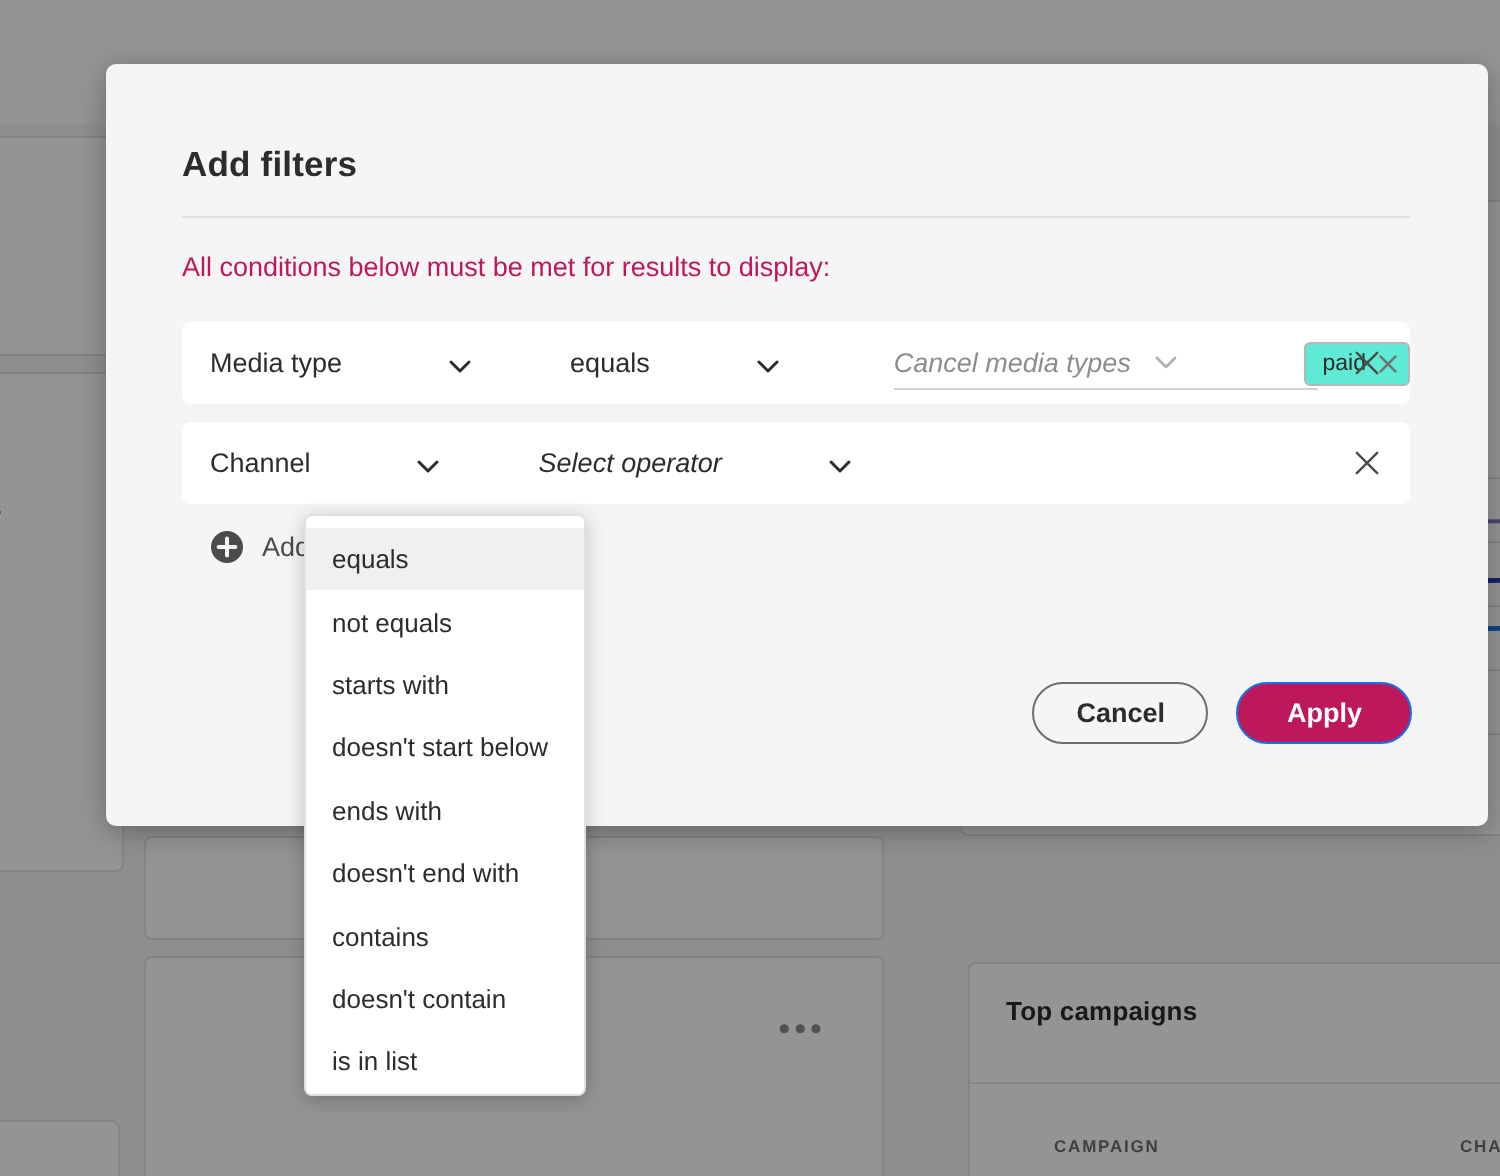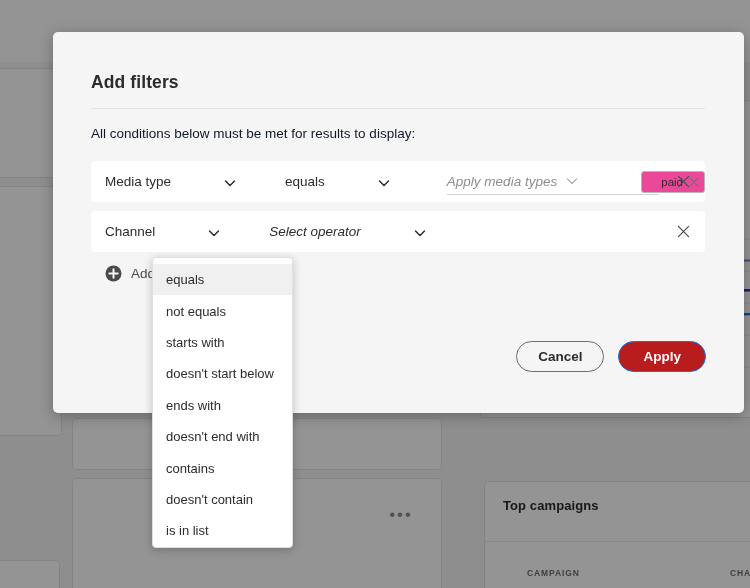--- a/index.html
+++ b/index.html
@@ -47,21 +47,21 @@
   .modal-title {
     position: absolute; left: 38px; top: 40px;
     font-size: 17.5px; font-weight: bold; color: #2c2c2c; letter-spacing: .1px;
   }
   .modal-rule {
     position: absolute; left: 38px; top: 76px; width: 614px; height: 1px;
     background: #e1e1e1;
   }
   .modal-desc {
     position: absolute; left: 38px; top: 94px;
-    font-size: 13.5px; color: #0f172a;
+    font-size: 13.5px; color: #be185d;
   }
 
   .filter-row {
     position: absolute; left: 38px; width: 614px; height: 41px;
     background: #ffffff; border-radius: 4px;
     display: flex; align-items: center; gap: 44px;
   }
   .row1 { top: 129px; }
   .row2 { top: 179px; }
 
@@ -81,21 +81,21 @@
     display: flex; align-items: center;
   }
   .search-ph { font-size: 13.5px; color: #8d8d8d; font-style: italic; }
   .search-underline {
     position: absolute; left: 0; bottom: 0; width: 212px; height: 1px; background: #d3d3d3;
   }
   .search-chev { position: absolute; right: 0; top: 4px; }
 
   .tag {
     margin-left: 17px; height: 22px; border: 1px solid #b6b6b6; border-radius: 3px;
-    display: inline-flex; align-items: center; padding: 0 5px 0 19px; background: #ec4899;
+    display: inline-flex; align-items: center; padding: 0 5px 0 8px; background: #5eead4;
   }
   .tag-label { font-size: 11.5px; color: #2c2c2c; }
   .tag-x { margin-left: 6px; color: #707070; display: inline-flex; }
 
   .row-remove {
     position: absolute; right: 12px; top: 50%; transform: translateY(-50%);
     width: 20px; height: 20px; display: flex; align-items: center; justify-content: center;
     color: #4b4b4b;
   }
 
@@ -105,21 +105,21 @@
   }
   .add-filter-label { font-size: 13.5px; color: #4b4b4b; white-space: nowrap; }
 
   .btn-bar { position: absolute; right: 38px; top: 309px; display: flex; gap: 14px; }
   .btn {
     height: 31px; border-radius: 16px; font-size: 13.5px;
     display: inline-flex; align-items: center; justify-content: center;
     cursor: pointer; user-select: none; font-weight: bold;
   }
   .btn-cancel { padding: 0 21px; background: transparent; color: #2c2c2c; border: 1.6px solid #6e6e6e; }
-  .btn-apply { padding: 0 24px; background: #b91c1c; color: #ffffff; border: 1.6px solid #1473e6; }
+  .btn-apply { padding: 0 24px; background: #be185d; color: #ffffff; border: 1.6px solid #1473e6; }
 
   
   .dropdown {
     position: absolute; left: 152px; top: 257px; width: 141px;
     background: #ffffff;
     border: 1px solid #e0e0e0;
     border-radius: 4px;
     box-shadow: 0 2px 10px rgba(0,0,0,.22);
     z-index: 40;
     padding: 6px 0 0 0;
@@ -199,21 +199,21 @@
           </svg>
       </span>
       <span class="op-name">equals</span>
       <span class="chev">
         <svg width="16" height="16" viewBox="0 0 16 16">
             <path d="M3.5 6 L8 10.5 L12.5 6" fill="none" stroke="#2c2c2c" stroke-width="1.5" stroke-linecap="round" stroke-linejoin="round"></path>
           </svg>
       </span>
 
       <span class="search-wrap">
-        <span class="search-ph">Apply media types</span>
+        <span class="search-ph">Cancel media types</span>
         <span class="search-chev">
           <svg width="16" height="16" viewBox="0 0 16 16">
               <path d="M3.5 6 L8 10.5 L12.5 6" fill="none" stroke="#b0b0b0" stroke-width="1.4" stroke-linecap="round" stroke-linejoin="round"></path>
             </svg>
         </span>
         <span class="search-underline"></span>
       </span>
 
       <span class="tag">
         <span class="tag-label">paid</span>

